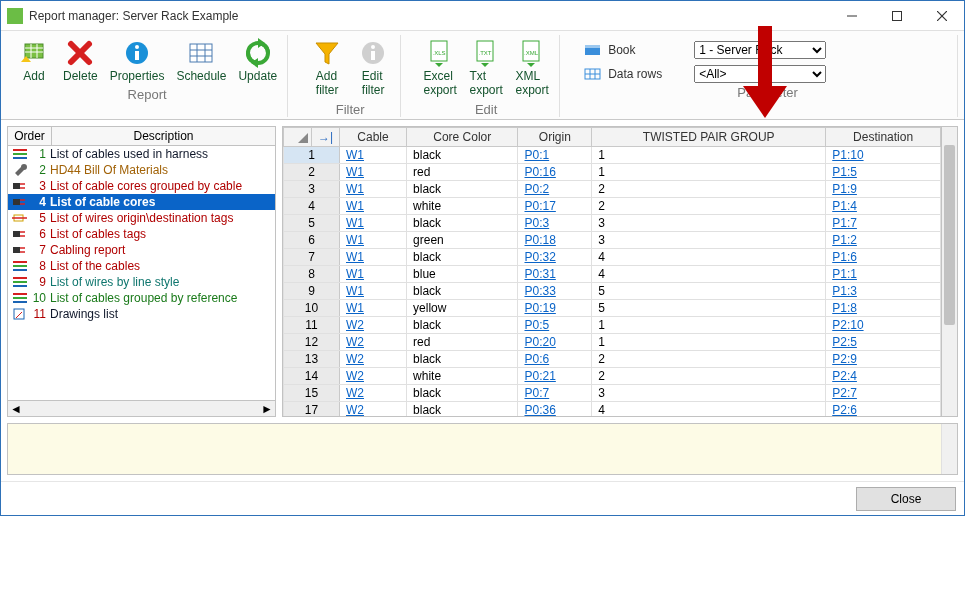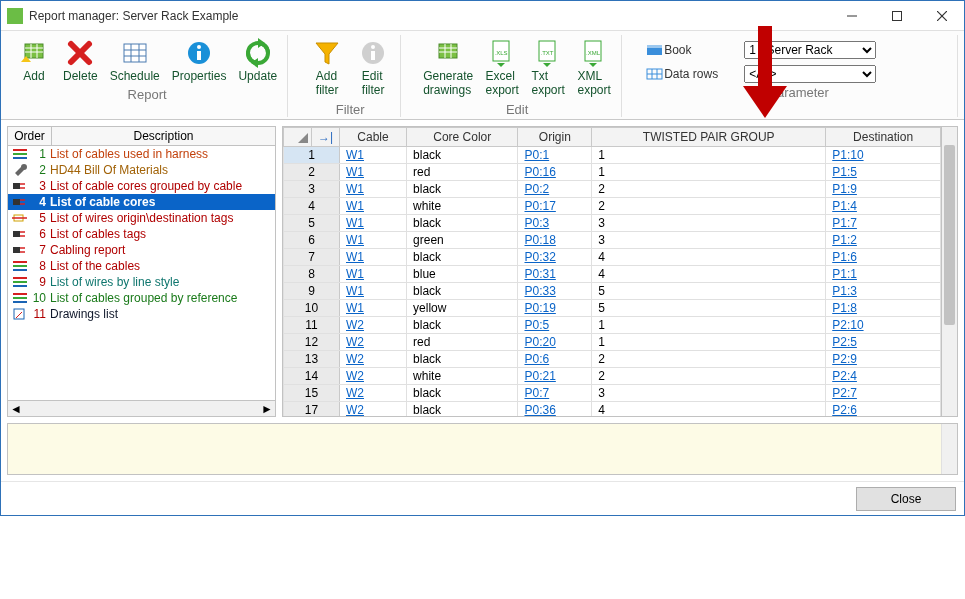--- a/index.html
+++ b/index.html
@@ -12,21 +12,21 @@
   .winbtn { width: 45px; height: 29px; display: flex; align-items: center; justify-content: center; color: #333; }
   .ribbon { background: #fcfcfc; border-bottom: 1px solid #c9c9c9; padding: 4px 6px 2px 6px; display: flex; gap: 12px; position: relative; }
   .rgroup { display: flex; flex-direction: column; align-items: center; padding: 0 6px; border-right: 1px solid #e0e0e0; }
   .rgroup:last-child { border-right: none; }
   .rgroup .btns { display: flex; gap: 4px; align-items: flex-start; }
   .rbtn { display: flex; flex-direction: column; align-items: center; padding: 2px 4px 2px 4px; min-width: 42px; }
   .rbtn .ricon { width: 32px; height: 32px; display: flex; align-items: center; justify-content: center; font-size: 22px; }
   .rbtn .rlabel { text-align: left; color: #14532d; line-height: 1.2; margin-top: 0; }
   .rgroup .glabel { color: #777; font-size: 13px; margin-top: 2px; }
   .paramgroup { display: flex; flex-direction: column; gap: 6px; padding-top: 6px; }
-  .paramrow { display: flex; align-items: center; gap: 0; }
+  .paramrow { display: flex; align-items: center; gap: 6px; }
   .paramrow .plabel { width: 80px; color: #333; }
   .paramrow select { width: 132px; font: inherit; }
   .red-arrow { position: absolute; left: 740px; top: -5px; pointer-events: none; }
   .body { flex: 1; display: flex; padding: 6px; gap: 6px; overflow: hidden; }
   .leftpanel { width: 269px; display: flex; flex-direction: column; border: 1px solid #c2c2c2; background: #fff; }
   .lhead { display: flex; border-bottom: 1px solid #c2c2c2; background: #f7f7f7; justify-content: space-between; }
   .lhead .c1 { width: 44px; text-align: center; border-right: 1px solid #c2c2c2; padding: 2px 0; }
   .lhead .c2 { flex: 1; text-align: center; padding: 2px 0; }
   .llist { flex: 1; overflow: auto; }
   .lrow { display: flex; align-items: center; padding: 1px 4px; gap: 4px; }
@@ -109,44 +109,44 @@
                   <line x1="6" y1="6" x2="24" y2="24"></line>
                   <line x1="24" y1="6" x2="6" y2="24"></line>
                 </g>
               </svg>
             </span>
           <span class="rlabel">Delete</span>
         </div>
         <div class="rbtn">
           <span class="ricon">
               <svg width="30" height="30">
+                <circle cx="15" cy="15" r="11" fill="#1a90d8"></circle>
+                <rect x="13" y="13" width="4" height="9" fill="#fff"></rect>
+                <circle cx="15" cy="9" r="2" fill="#fff"></circle>
+              </svg>
+            </span>
+          <span class="rlabel">Properties</span>
+        </div>
+        <div class="rbtn">
+          <span class="ricon">
+              <svg width="30" height="30">
                 <rect x="4" y="6" width="22" height="18" fill="#fff" stroke="#4a7ab0"></rect>
                 <g stroke="#4a7ab0">
                   <line x1="4" y1="12" x2="26" y2="12"></line>
                   <line x1="4" y1="18" x2="26" y2="18"></line>
                   <line x1="11" y1="6" x2="11" y2="24"></line>
                   <line x1="19" y1="6" x2="19" y2="24"></line>
                 </g>
               </svg>
             </span>
           <span class="rlabel">Schedule</span>
         </div>
         <div class="rbtn">
           <span class="ricon">
               <svg width="30" height="30">
-                <circle cx="15" cy="15" r="11" fill="#1a90d8"></circle>
-                <rect x="13" y="13" width="4" height="9" fill="#fff"></rect>
-                <circle cx="15" cy="9" r="2" fill="#fff"></circle>
-              </svg>
-            </span>
-          <span class="rlabel">Properties</span>
-        </div>
-        <div class="rbtn">
-          <span class="ricon">
-              <svg width="30" height="30">
                 <path d="M15 5 A10 10 0 1 1 5 15" fill="none" stroke="#3aa836" stroke-width="4"></path>
                 <polygon points="15,0 15,10 22,5" fill="#3aa836"></polygon>
                 <path d="M15 25 A10 10 0 1 1 25 15" fill="none" stroke="#3aa836" stroke-width="4"></path>
                 <polygon points="15,30 15,20 8,25" fill="#3aa836"></polygon>
               </svg>
             </span>
           <span class="rlabel">Update</span>
         </div>
       </div>
       <div class="glabel">Report</div>
@@ -173,35 +173,20 @@
             </span>
           <span class="rlabel" style="white-space:pre">Edit
 filter</span>
         </div>
       </div>
       <div class="glabel">Filter</div>
     </div>
 
     <div class="rgroup">
       <div class="btns">
-        <div class="rbtn">
-          <span class="ricon">
-              <svg width="30" height="30">
-                <rect x="6" y="6" width="18" height="14" fill="#7bc043" stroke="#4a8a2a"></rect>
-                <g stroke="#fff" stroke-width="1">
-                  <line x1="6" y1="10" x2="24" y2="10"></line>
-                  <line x1="6" y1="14" x2="24" y2="14"></line>
-                  <line x1="12" y1="6" x2="12" y2="20"></line>
-                  <line x1="18" y1="6" x2="18" y2="20"></line>
-                </g>
-              </svg>
-            </span>
-          <span class="rlabel" style="white-space:pre">Generate
-drawings</span>
-        </div>
         <div class="rbtn">
           <span class="ricon">
               <svg width="30" height="28">
                 <rect x="6" y="2" width="16" height="20" fill="#fff" stroke="#3aa836"></rect>
                 <text x="14" y="16" text-anchor="middle" font-size="6" fill="#3aa836">.XLS</text>
                 <polygon points="10,24 18,24 14,28" fill="#3aa836"></polygon>
               </svg>
             </span>
           <span class="rlabel" style="white-space:pre">Excel
 export</span>
@@ -276,21 +261,21 @@
       <div class="llist" id="llist">
           <div class="lrow">
             <span class="licon">
               <svg width="16" height="12">
                 <line x1="1" y1="2" x2="15" y2="2" stroke="#d62020" stroke-width="2"></line>
                 <line x1="1" y1="6" x2="15" y2="6" stroke="#3aa836" stroke-width="2"></line>
                 <line x1="1" y1="10" x2="15" y2="10" stroke="#1a64b4" stroke-width="2"></line>
               </svg>
             </span>
             <span class="ord" style="color:#1a7a1a">1</span>
-            <span style="color:#c2410c">List of cables used in harness</span>
+            <span style="color:#0f172a">List of cables used in harness</span>
           </div>
           <div class="lrow">
             <span class="licon">
               <svg width="16" height="12">
                 <path d="M3 9 L9 3 A3 3 0 1 1 12 6 L6 12 Z" fill="#666"></path>
               </svg>
             </span>
             <span class="ord" style="color:#1a7a1a">2</span>
             <span style="color:#a16207">HD44 Bill Of Materials</span>
           </div>

